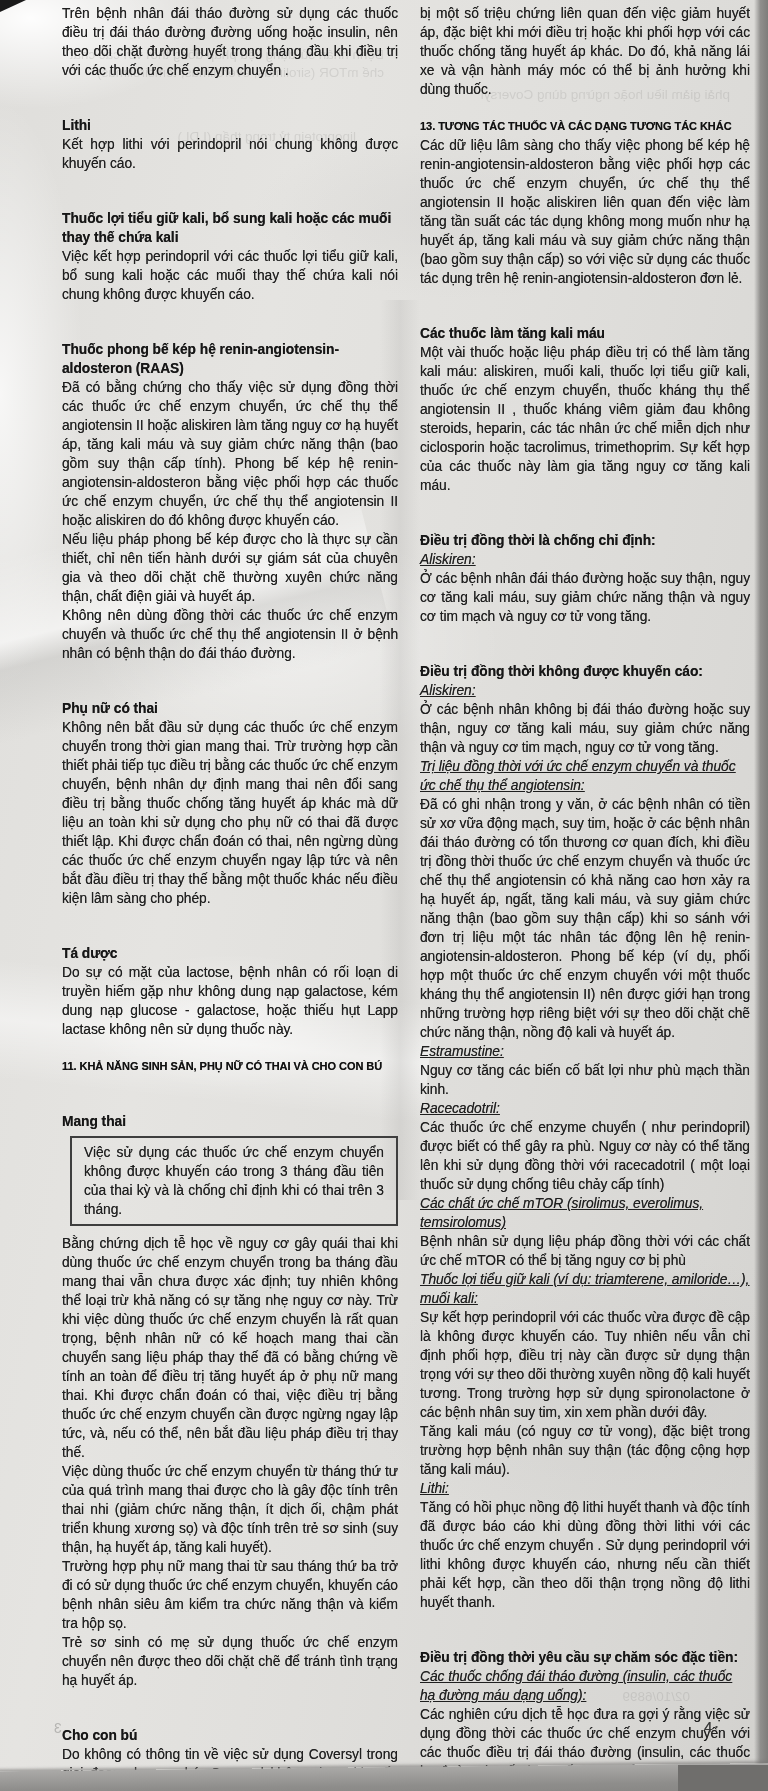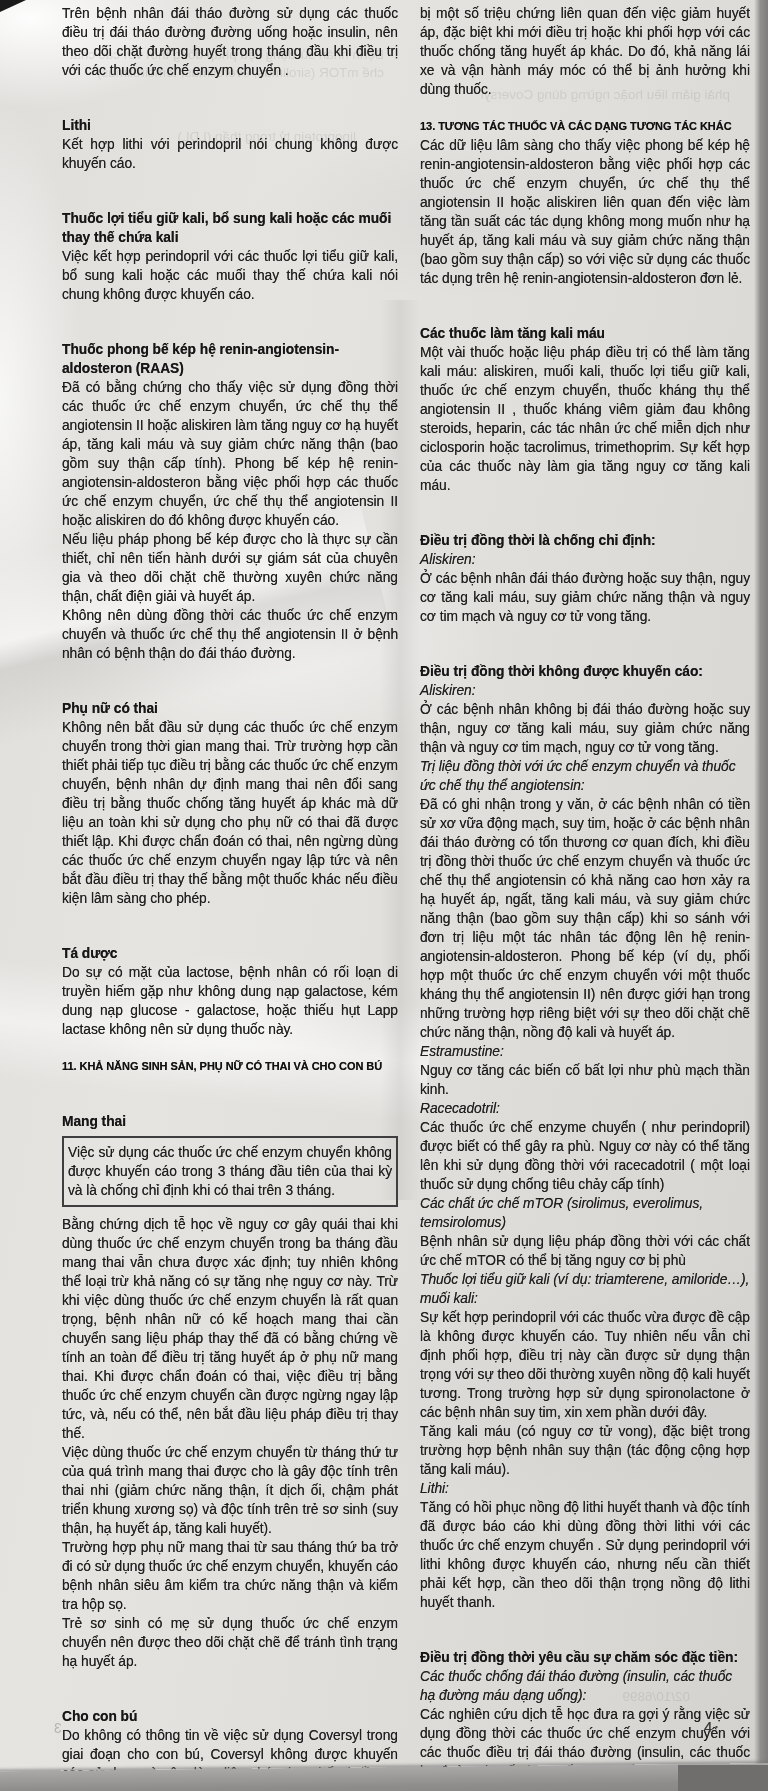--- a/index.html
+++ b/index.html
@@ -37,22 +37,22 @@
     box-shadow:0 -2px 3px rgba(120,119,117,0.6);}
   .corner-br{position:absolute;right:0;bottom:0;width:90px;height:26px;background:#6f6e6c;}
 
   .col{position:absolute;top:4px;color:#1f1f1f;font-size:13.8px;line-height:19px;
     letter-spacing:-0.05px;text-shadow:0 0 0.45px rgba(35,35,35,0.75);}
   .col-left{left:62px;width:336px;}
   .col-right{left:420px;width:330px;}
   .blk-p{text-align:justify;margin:0;}
   .blk-h3{font-weight:bold;color:#161616;margin-top:36px;}
   .blk-h2{font-weight:bold;color:#111;font-size:11px;margin-top:9px;}
-  .blk-pi{font-style:italic;}
-  .blk-box{border:2px solid #3e3e3e;padding:5px 4px;margin:5px 0 8px 0;text-align:justify;}
+  .blk-pi{font-style:italic;text-decoration:underline;}
+  .blk-box{border:2px solid #3e3e3e;padding:5px 12px;margin:5px 0 8px 8px;text-align:justify;}
   .blk-gap{height:9px;}
 
   .ghost-layer{position:absolute;inset:0;pointer-events:none;}
   .ghost{position:absolute;color:#6e6d6b;opacity:0.16;transform:scaleX(-1);
     font-size:13.5px;line-height:18px;filter:blur(0.4px);white-space:nowrap;overflow:hidden;}
   .page-number{position:absolute;left:704px;top:1718px;font-size:15px;color:#3a3a3a;
     text-shadow:0 0 0.4px rgba(40,40,40,0.6);}
   .ghost-page-number{position:absolute;left:54px;top:1720px;font-size:14px;color:#8f8e8c;
     opacity:0.55;transform:scaleX(-1);filter:blur(0.3px);}
 </style>

